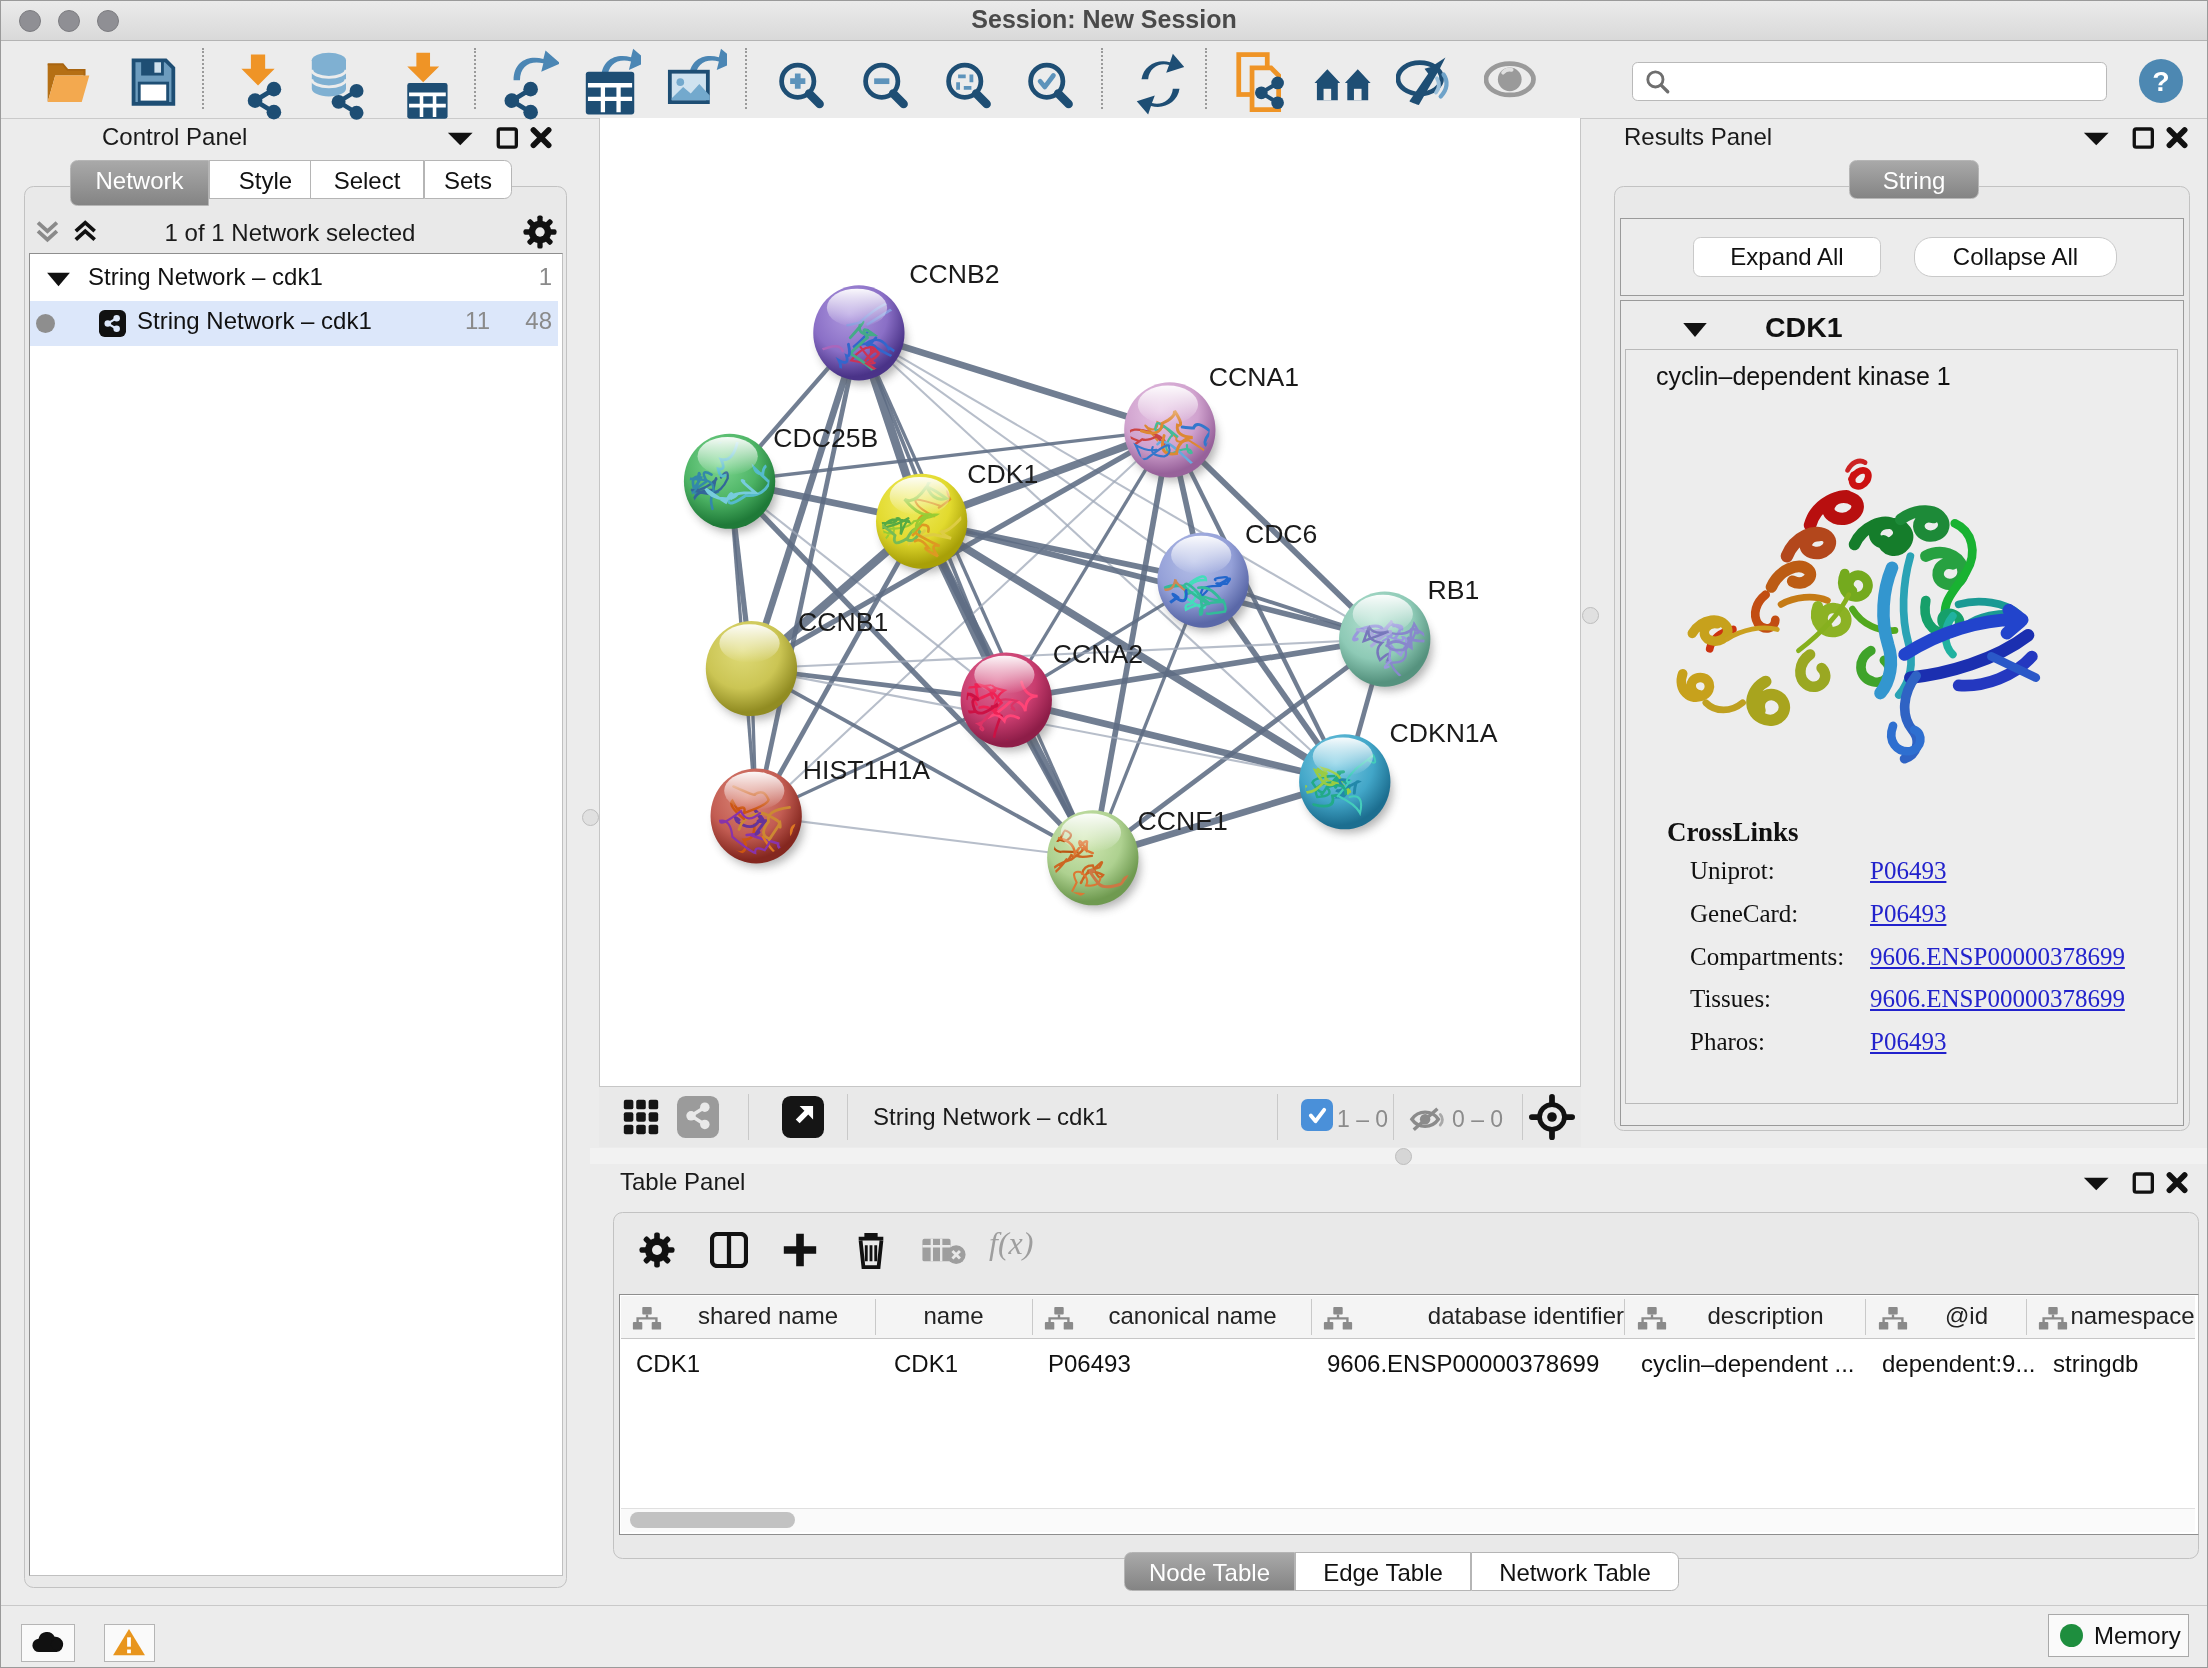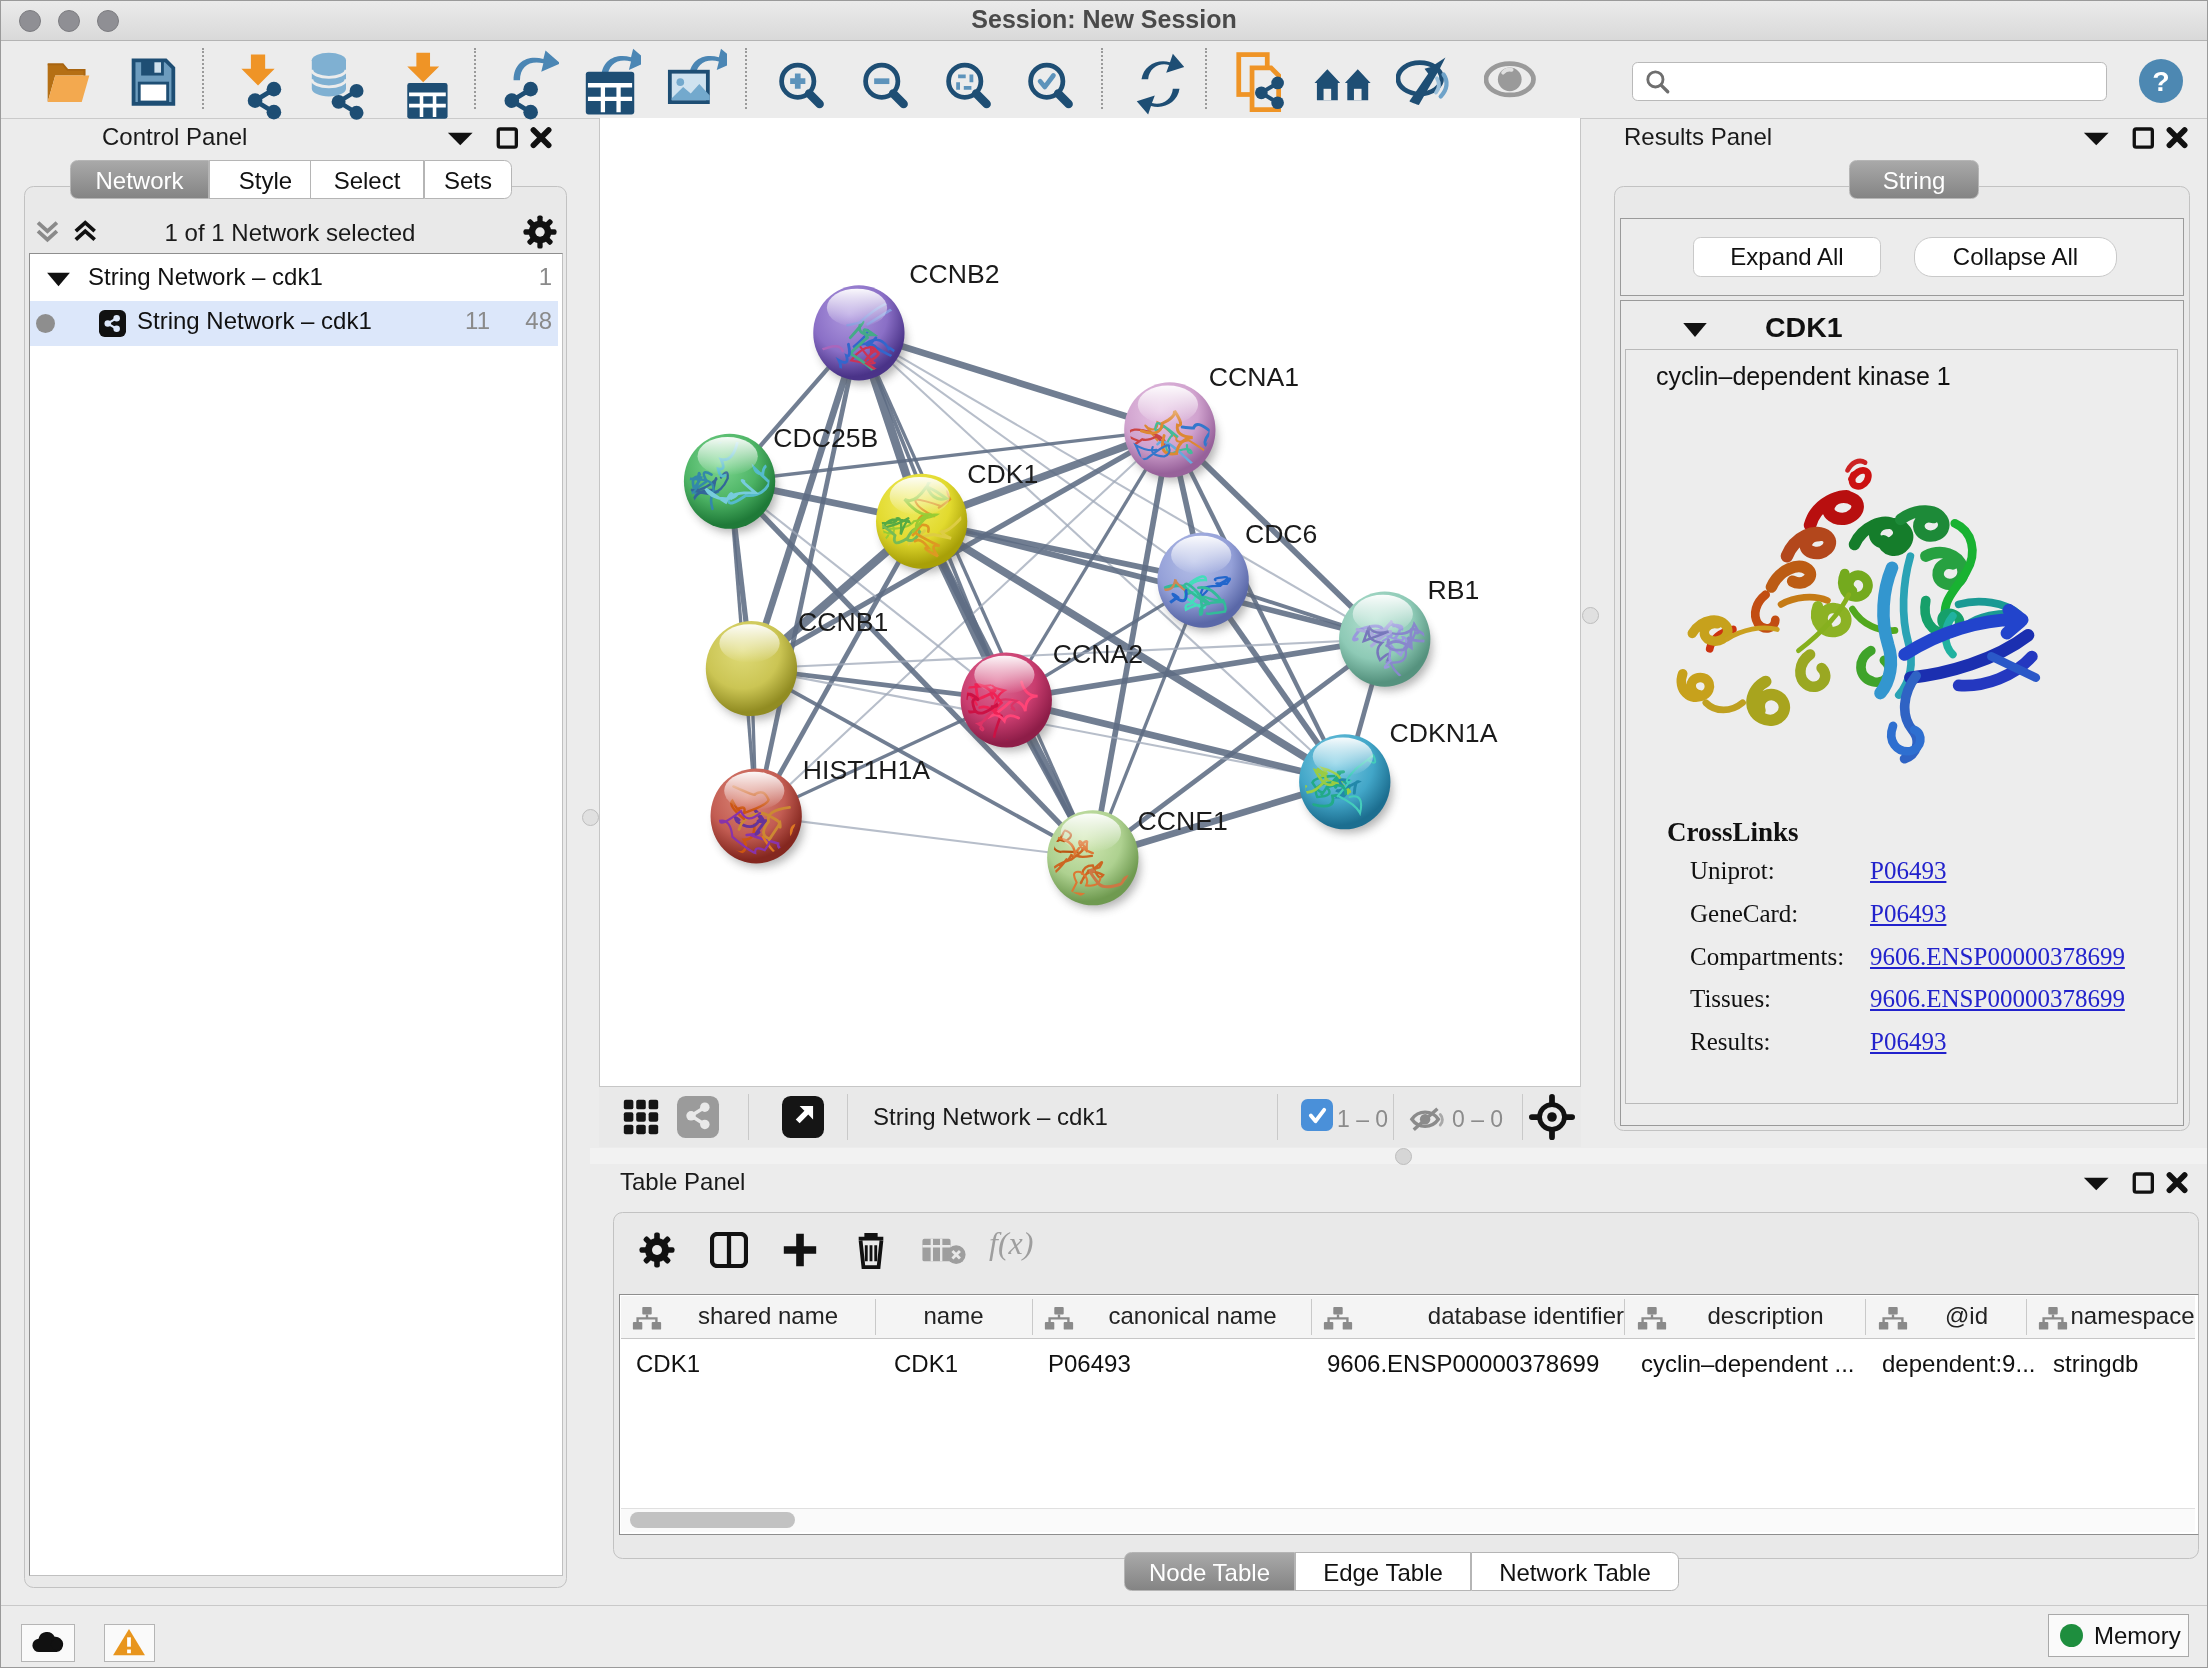--- a/index.html
+++ b/index.html
@@ -544,21 +544,21 @@
 <div style="position:absolute;left:1395px;top:1148px;width:15px;height:15px;border-radius:50%;background:#d6d6d6;border:1px solid #bdbdbd"></div>
 <div style="position:absolute;left:582px;top:809px;width:15px;height:15px;border-radius:50%;background:#e0e0e0;border:1px solid #bdbdbd"></div>
 <div style="position:absolute;left:1582px;top:607px;width:15px;height:15px;border-radius:50%;background:#e0e0e0;border:1px solid #bdbdbd"></div>
 <div style="position:absolute;left:102px;top:123px;font-size:24px;color:#1a1a1a">Control Panel</div>
 <svg style="position:absolute;left:446px;top:126px" width="115" height="25" viewBox="0 0 121 26">
     <path d="M2 7 h26 l-13 13 z" fill="#111"></path>
     <rect x="55" y="3" width="19" height="19" fill="none" stroke="#111" stroke-width="3.5" rx="2"></rect>
     <path d="M92 4 l16 16 m0 -16 l-16 16" stroke="#111" stroke-width="6" stroke-linecap="round"></path>
   </svg>
 <div style="position:absolute;left:24px;top:186px;width:541px;height:1400px;background:#e9e9e9;border:1.9px solid #c2c2c2;border-radius:9.5px"></div>
-<div style="position:absolute;left:70px;top:160px;width:139px;height:39px;background:linear-gradient(#a9a9a9,#848484);color:#fff;border-top-left-radius:7.6px;border-bottom-left-radius:7.6px;border:1px solid #b5b5b5;box-sizing:border-box;text-align:center;line-height:39px;font-size:24px">Network</div>
+<div style="position:absolute;left:70px;top:160px;width:139px;height:46px;background:linear-gradient(#a9a9a9,#848484);color:#fff;border-top-left-radius:7.6px;border-bottom-left-radius:7.6px;border:1px solid #b5b5b5;box-sizing:border-box;text-align:center;line-height:39px;font-size:24px">Network</div>
 <div style="position:absolute;left:209px;top:160px;width:113px;height:39px;background:#fff;color:#111;border:1px solid #b5b5b5;box-sizing:border-box;text-align:center;line-height:39px;font-size:24px">Style</div>
 <div style="position:absolute;left:310px;top:160px;width:114px;height:39px;background:#fff;color:#111;border:1px solid #b5b5b5;box-sizing:border-box;text-align:center;line-height:39px;font-size:24px">Select</div>
 <div style="position:absolute;left:424px;top:160px;width:88px;height:39px;background:#fff;color:#111;border-top-right-radius:7.6px;border-bottom-right-radius:7.6px;border:1px solid #b5b5b5;box-sizing:border-box;text-align:center;line-height:39px;font-size:24px">Sets</div>
 <svg style="position:absolute;left:34px;top:217px" width="76" height="34" viewBox="0 0 80 36">
 <g fill="none" stroke="#8a8a8a" stroke-width="4">
       <path d="M4 6 l10 9 10 -9 M4 15 l10 9 10 -9"></path>
     </g>
 <g fill="none" stroke="#111" stroke-width="4">
       <path d="M44 15 l10 -9 10 9 M44 24 l10 -9 10 9"></path>
     </g>
@@ -656,21 +656,21 @@
   </svg>
 <div style="position:absolute;left:1667px;top:817px;font-size:27px;font-weight:bold;font-family:'Liberation Serif',serif;color:#111">CrossLinks</div>
 <div style="position:absolute;left:1690px;top:857px;font-size:25px;font-family:'Liberation Serif',serif;color:#111">Uniprot:</div>
 <div style="position:absolute;left:1870px;top:857px;font-size:25px;font-family:'Liberation Serif',serif;color:#2222cc;text-decoration:underline">P06493</div>
 <div style="position:absolute;left:1690px;top:900px;font-size:25px;font-family:'Liberation Serif',serif;color:#111">GeneCard:</div>
 <div style="position:absolute;left:1870px;top:900px;font-size:25px;font-family:'Liberation Serif',serif;color:#2222cc;text-decoration:underline">P06493</div>
 <div style="position:absolute;left:1690px;top:943px;font-size:25px;font-family:'Liberation Serif',serif;color:#111">Compartments:</div>
 <div style="position:absolute;left:1870px;top:943px;font-size:25px;font-family:'Liberation Serif',serif;color:#2222cc;text-decoration:underline">9606.ENSP00000378699</div>
 <div style="position:absolute;left:1690px;top:985px;font-size:25px;font-family:'Liberation Serif',serif;color:#111">Tissues:</div>
 <div style="position:absolute;left:1870px;top:985px;font-size:25px;font-family:'Liberation Serif',serif;color:#2222cc;text-decoration:underline">9606.ENSP00000378699</div>
-<div style="position:absolute;left:1690px;top:1028px;font-size:25px;font-family:'Liberation Serif',serif;color:#111">Results:</div>
+<div style="position:absolute;left:1690px;top:1028px;font-size:25px;font-family:'Liberation Serif',serif;color:#111">Pharos:</div>
 <div style="position:absolute;left:1870px;top:1028px;font-size:25px;font-family:'Liberation Serif',serif;color:#2222cc;text-decoration:underline">P06493</div>
 <div style="position:absolute;left:620px;top:1168px;font-size:24px;color:#1a1a1a">Table Panel</div>
 <svg style="position:absolute;left:2082px;top:1171px" width="115" height="25" viewBox="0 0 121 26">
     <path d="M2 7 h26 l-13 13 z" fill="#111"></path>
     <rect x="55" y="3" width="19" height="19" fill="none" stroke="#111" stroke-width="3.5" rx="2"></rect>
     <path d="M92 4 l16 16 m0 -16 l-16 16" stroke="#111" stroke-width="6" stroke-linecap="round"></path>
   </svg>
 <div style="position:absolute;left:613px;top:1212px;width:1584px;height:345px;background:#e9e9e9;border:1.9px solid #c2c2c2;border-radius:9.5px"></div>
 <svg style="position:absolute;left:639px;top:1232px" width="36" height="36" viewBox="0 0 36 36">
     <g fill="#111">

